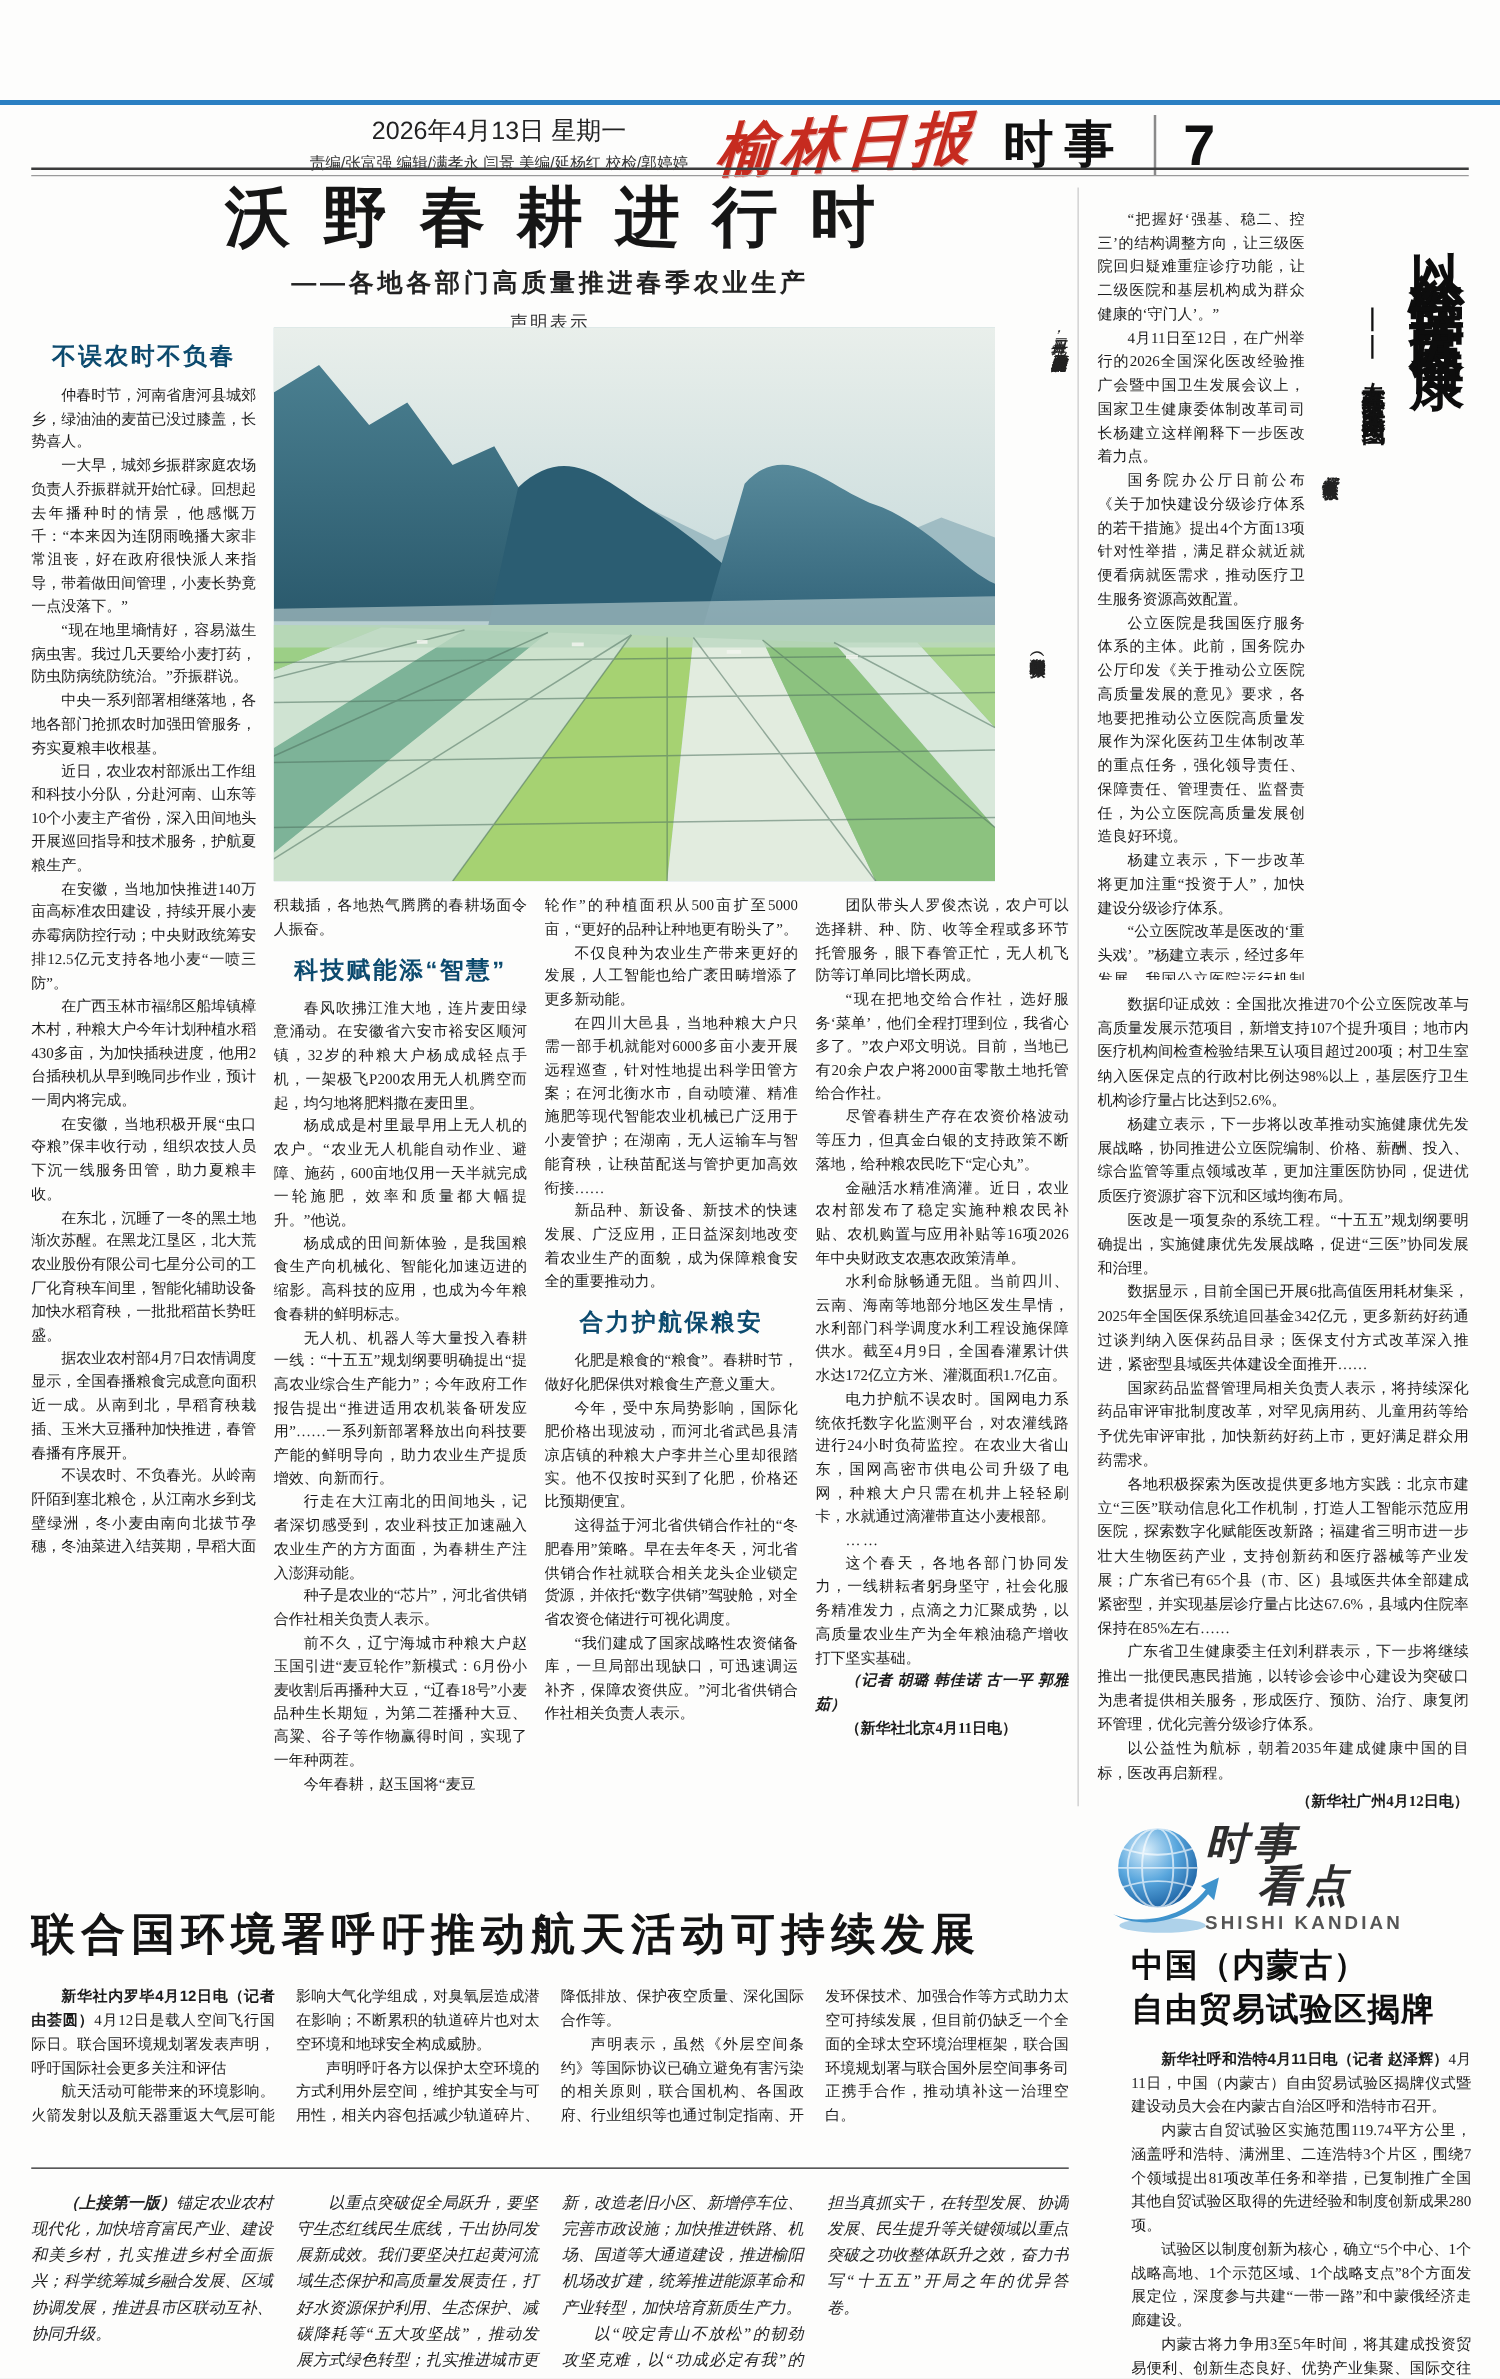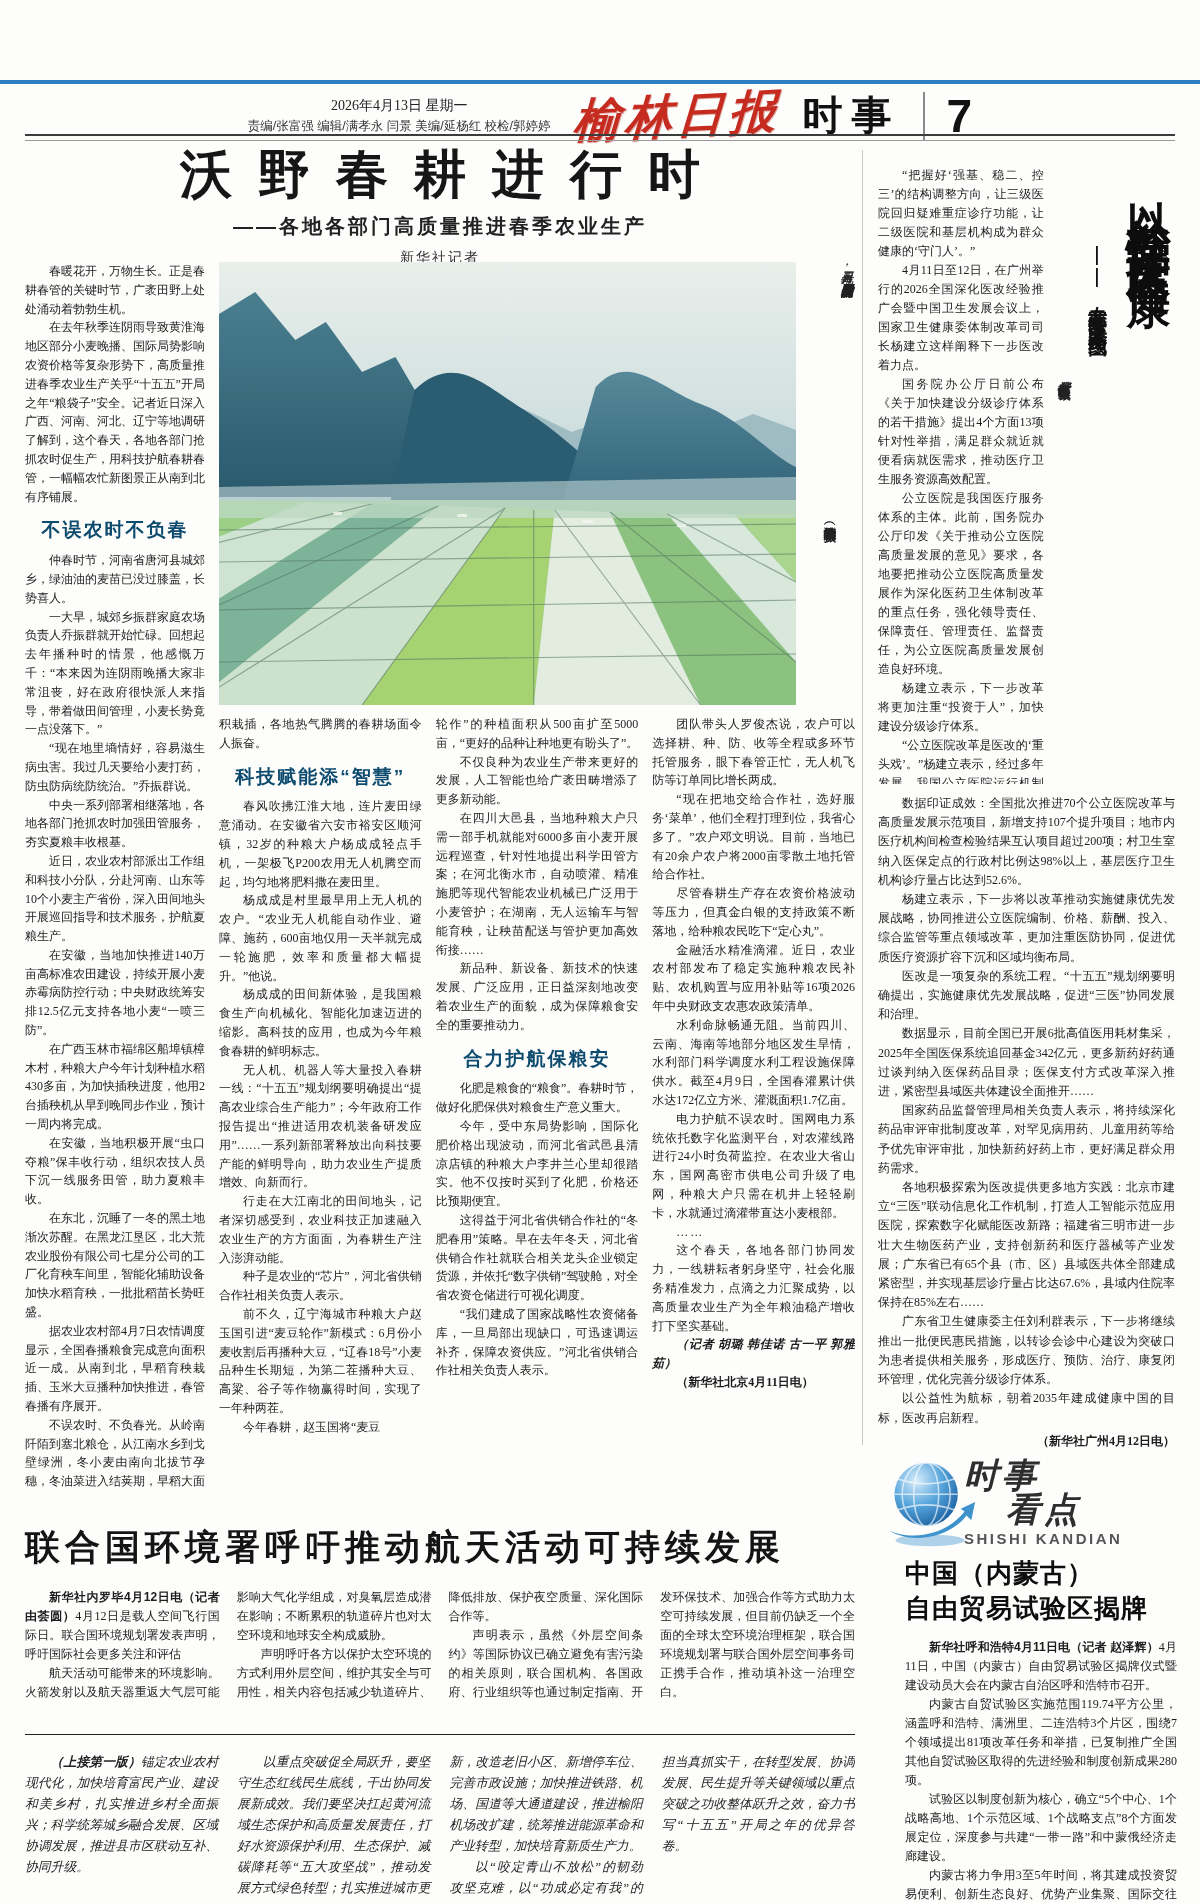--- a/index.html
+++ b/index.html
@@ -2,21 +2,21 @@
 <html><head>
 <meta charset="utf-8">
 <style>
   html,body{margin:0;padding:0;background:#e8e8e8;}
   .page{position:relative;width:1200px;height:1903px;background:#fdfdfc;margin:0 auto;overflow:hidden;
         font-family:"Liberation Serif","DejaVu Serif",serif;color:#1c1c1c;}
   
   .blue-line{position:absolute;top:80px;left:0;width:1200px;height:4px;}
   .header{position:absolute;top:88px;left:130px;width:960px;display:flex;align-items:center;justify-content:center;gap:22px;}
   .hmeta{text-align:center;line-height:1.55;}
-  .hdate{font-size:14px;color:#222;font-family:Liberation Serif, serif;}
+  .hdate{font-size:20px;color:#222;font-family:Liberation Sans, sans-serif;}
   .hstaff{font-size:12.5px;color:#333;font-family:"Liberation Sans",sans-serif;}
   .masthead{font-size:47px;font-weight:900;font-style:italic;letter-spacing:5px;
             transform:rotate(-3deg) skewX(-6deg);white-space:nowrap;line-height:1;
             font-family:"DejaVu Serif",serif;text-shadow:1px 1px 0 rgba(170,25,15,.35);}
   .sectionname{font-size:40px;font-weight:900;letter-spacing:9px;font-family:"Liberation Sans",sans-serif;color:#111;white-space:nowrap;}
   .pgdiv{width:2px;height:48px;background:#8a8a8a;}
   .pgnum{font-size:46px;font-weight:900;font-family:"Liberation Sans",sans-serif;color:#111;}
   .header-rule{position:absolute;top:134px;left:25px;width:1150px;height:4px;border-top:2.5px solid #3c3c3c;border-bottom:1px solid #9a9a9a;}
   
   .main-head{position:absolute;top:146px;left:25px;width:830px;text-align:center;}
@@ -91,29 +91,25 @@
     <div class="masthead" style="color:#c62b1f;">榆林日报</div>
     <div class="sectionname">时事</div>
     <div class="pgdiv"></div>
     <div class="pgnum">7</div>
   </div>
   <div class="header-rule"></div>
 
   <div class="main-head">
     <div class="main-title">沃野春耕进行时</div>
     <div class="main-sub">——各地各部门高质量推进春季农业生产</div>
-    <div class="main-byline">新华社记者</div>
+    <div class="main-byline">声明表示</div>
   </div>
 
   <div class="body-grid">
     <div class="ncol col1">
-      <div>
-          <p class="para">春暖花开，万物生长。正是春耕春管的关键时节，广袤田野上处处涌动着勃勃生机。</p>
-          <p class="para">在去年秋季连阴雨导致黄淮海地区部分小麦晚播、国际局势影响农资价格等复杂形势下，高质量推进春季农业生产关乎“十五五”开局之年“粮袋子”安全。记者近日深入广西、河南、河北、辽宁等地调研了解到，这个春天，各地各部门抢抓农时促生产，用科技护航春耕春管，一幅幅农忙新图景正从南到北有序铺展。</p>
-        </div>
       <div class="subhead">不误农时不负春</div>
       <div>
           <p class="para">仲春时节，河南省唐河县城郊乡，绿油油的麦苗已没过膝盖，长势喜人。</p>
           <p class="para">一大早，城郊乡振群家庭农场负责人乔振群就开始忙碌。回想起去年播种时的情景，他感慨万千：“本来因为连阴雨晚播大家非常沮丧，好在政府很快派人来指导，带着做田间管理，小麦长势竟一点没落下。”</p>
           <p class="para">“现在地里墒情好，容易滋生病虫害。我过几天要给小麦打药，防虫防病统防统治。”乔振群说。</p>
           <p class="para">中央一系列部署相继落地，各地各部门抢抓农时加强田管服务，夯实夏粮丰收根基。</p>
           <p class="para">近日，农业农村部派出工作组和科技小分队，分赴河南、山东等10个小麦主产省份，深入田间地头开展巡回指导和技术服务，护航夏粮生产。</p>
           <p class="para">在安徽，当地加快推进140万亩高标准农田建设，持续开展小麦赤霉病防控行动；中央财政统筹安排12.5亿元支持各地小麦“一喷三防”。</p>
           <p class="para">在广西玉林市福绵区船埠镇樟木村，种粮大户今年计划种植水稻430多亩，为加快插秧进度，他用2台插秧机从早到晚同步作业，预计一周内将完成。</p>
           <p class="para">在安徽，当地积极开展“虫口夺粮”保丰收行动，组织农技人员下沉一线服务田管，助力夏粮丰收。</p>

